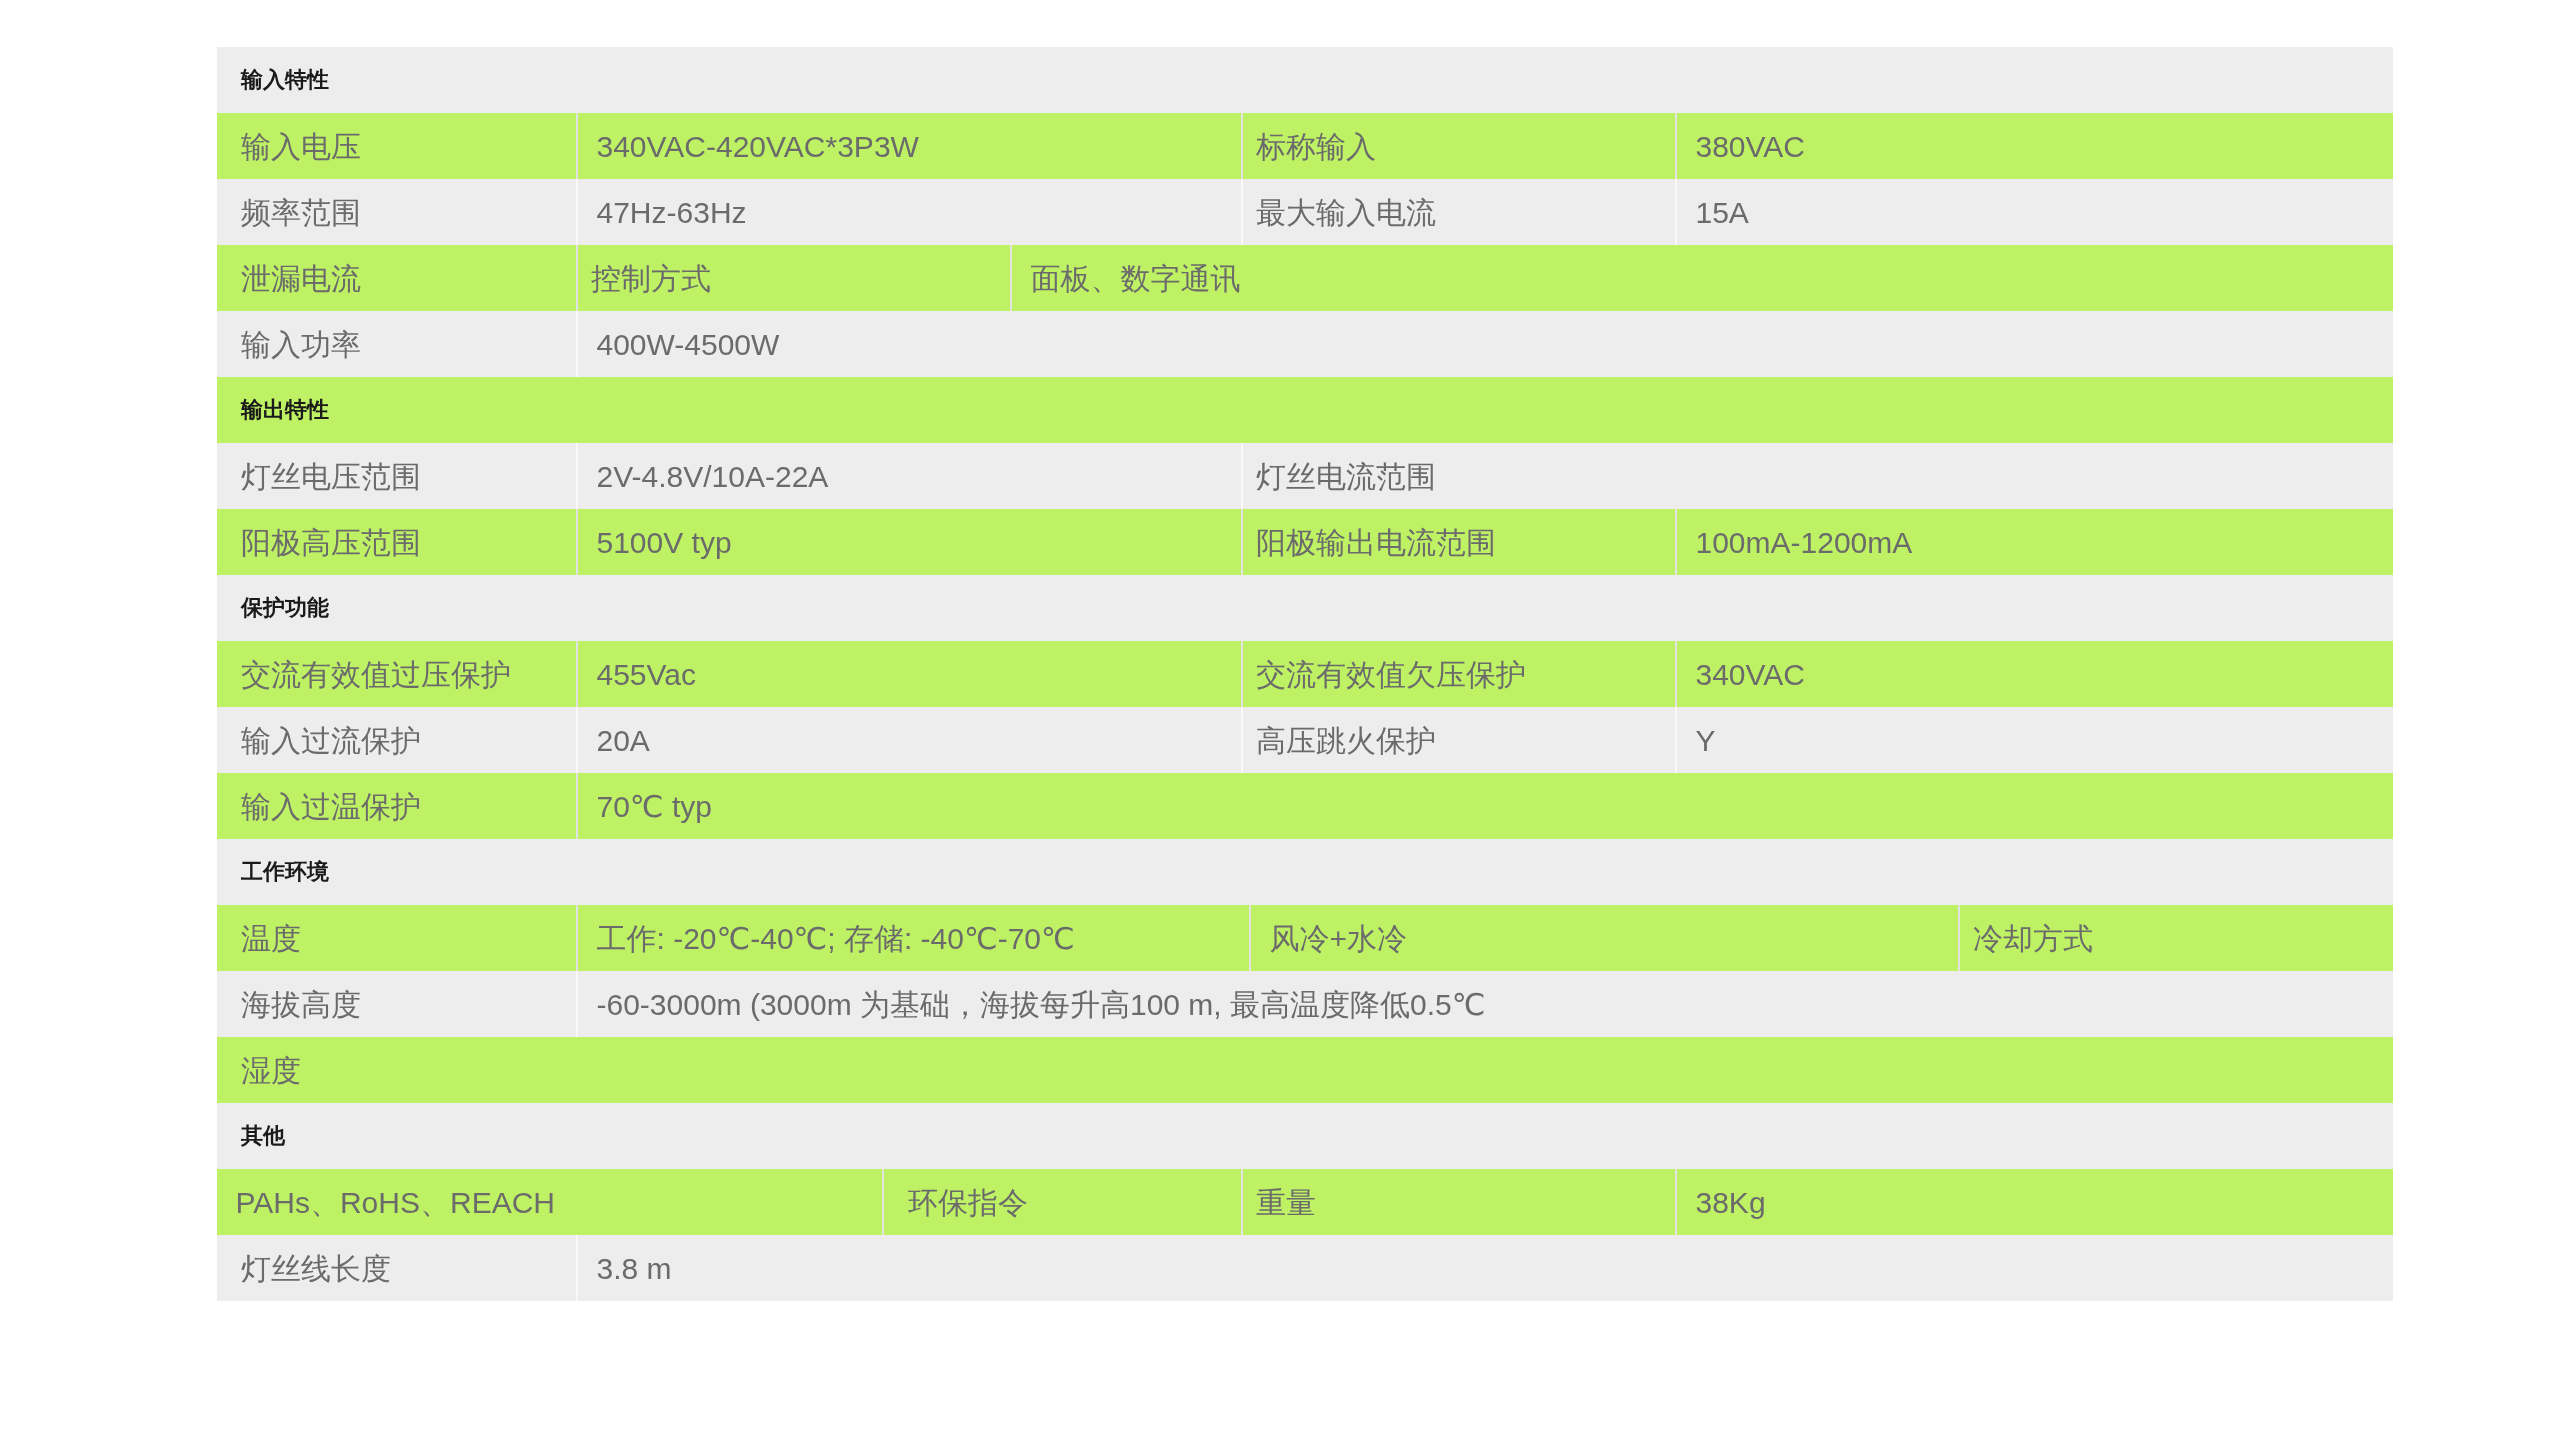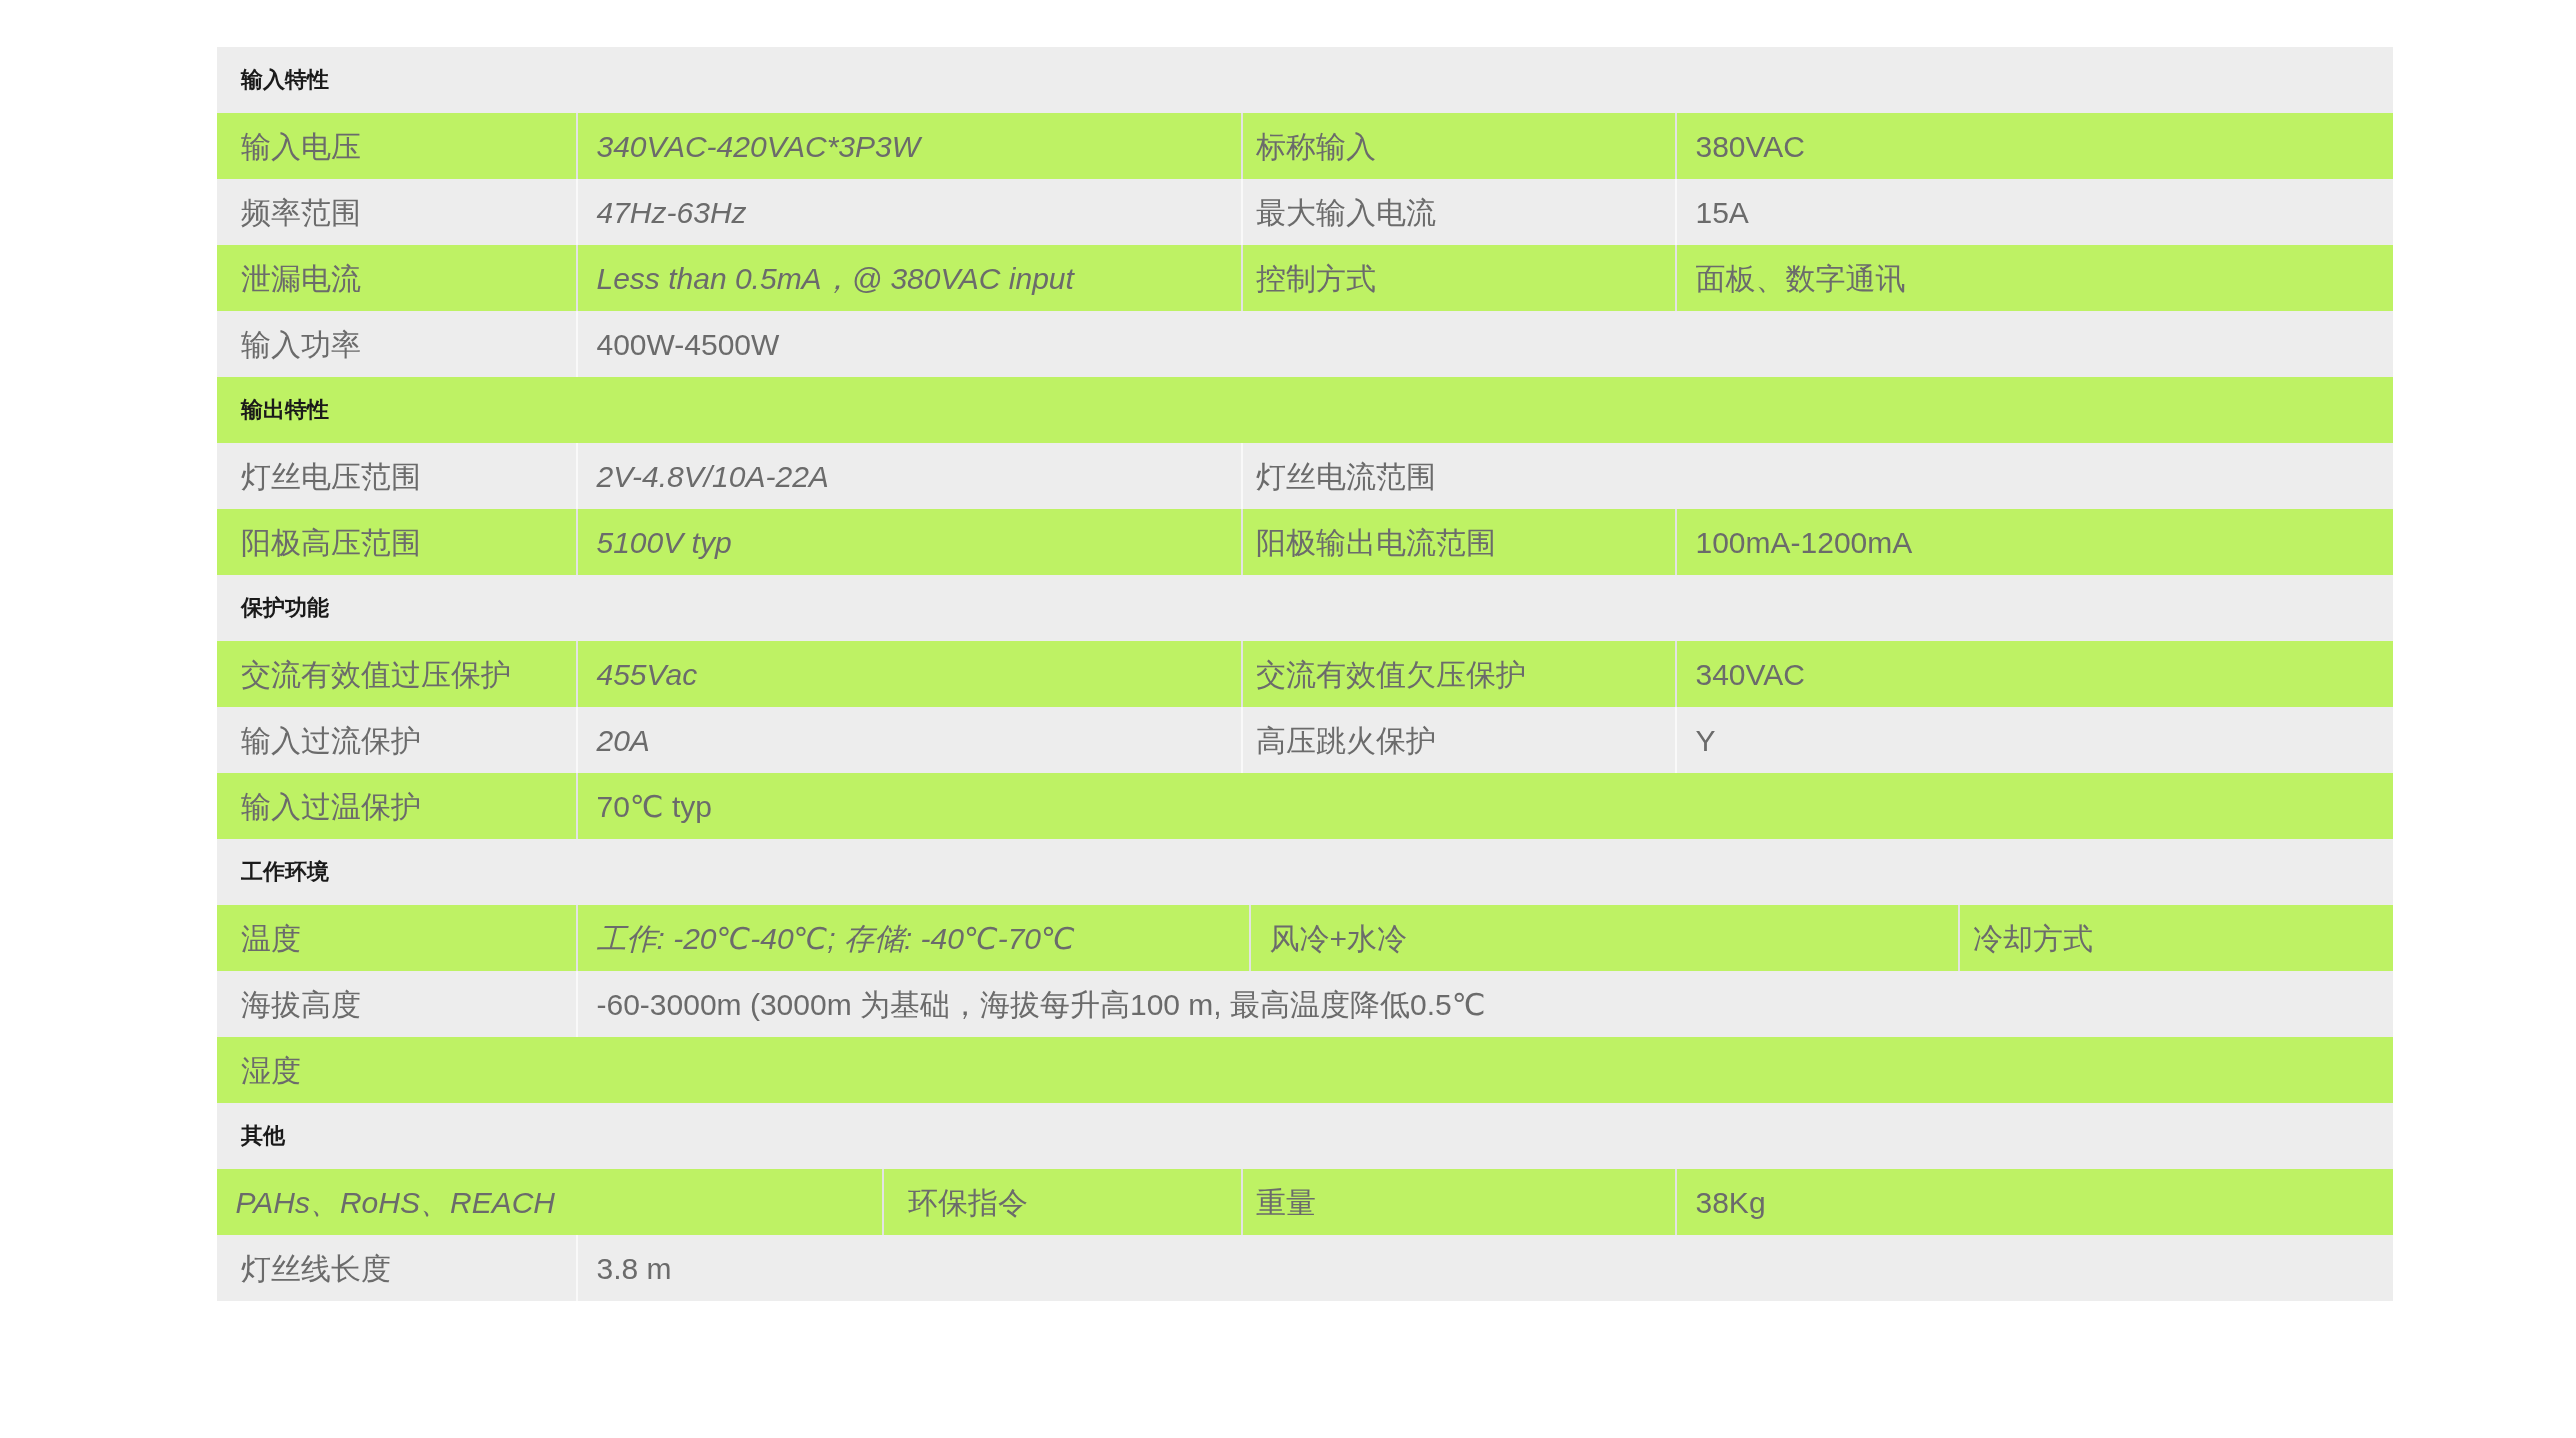--- a/index.html
+++ b/index.html
@@ -8,21 +8,21 @@
     font-family:"Liberation Sans","DejaVu Sans",sans-serif;
   }
   .spec-table{position:absolute;left:217px;top:47px;width:2176px;}
   .row{display:flex;height:66px;align-items:stretch;background:#bef264;}
   .row.shade{background:#ededed;}
   .cell{
     box-sizing:border-box;display:flex;align-items:center;
     font-size:30px;line-height:1.1;color:#6b6b6b;white-space:nowrap;overflow:hidden;
   }
   .c1{width:359px;padding-left:24px;}
-  .c2{width:665px;padding-left:18.5px;font-style:italic;}
+  .c2{width:665px;padding-left:18.5px;}
   .c3{width:426px;padding-left:13px;}
   .c4{width:709px;padding-left:18.5px;margin-left:8px;}
   .cspan{width:1817px;padding-left:18.5px;}
   .row .cell + .cell{border-left:2px solid #e3e3e3;}
   .row.shade .cell + .cell{border-left-color:#f9f9f9;}
   .hcell{
     box-sizing:border-box;display:flex;align-items:center;width:100%;
     padding-left:24px;font-size:22px;font-weight:bold;color:#1a1a1a;white-space:nowrap;
   }
 </style>
@@ -41,21 +41,20 @@
     <div class="cell c4">380VAC</div>
   </div>
   <div class="row shade">
     <div class="cell c1">频率范围</div>
     <div class="cell c2">47Hz-63Hz</div>
     <div class="cell c3">最大输入电流</div>
     <div class="cell c4">15A</div>
   </div>
   <div class="row">
     <div class="cell c1">泄漏电流</div>
-    <div class="cell c2">Less than 0.5mA，@ 380VAC input</div>
     <div class="cell c3">控制方式</div>
     <div class="cell c4">面板、数字通讯</div>
   </div>
   <div class="row shade">
     <div class="cell c1">输入功率</div>
     <div class="cell cspan">400W-4500W</div>
   </div>
 
   <div class="row header">
     <div class="hcell">输出特性</div>

